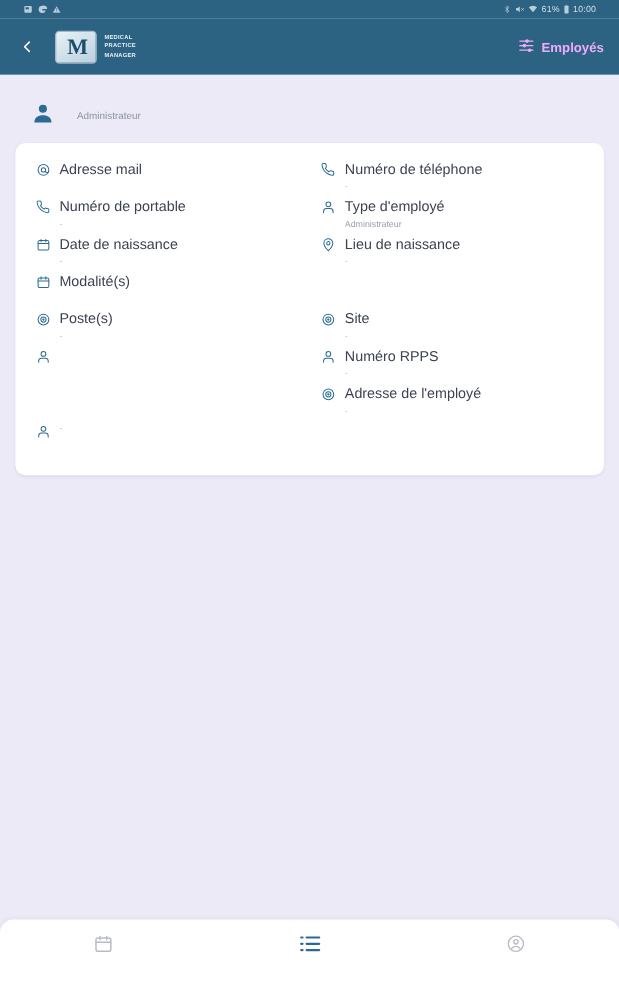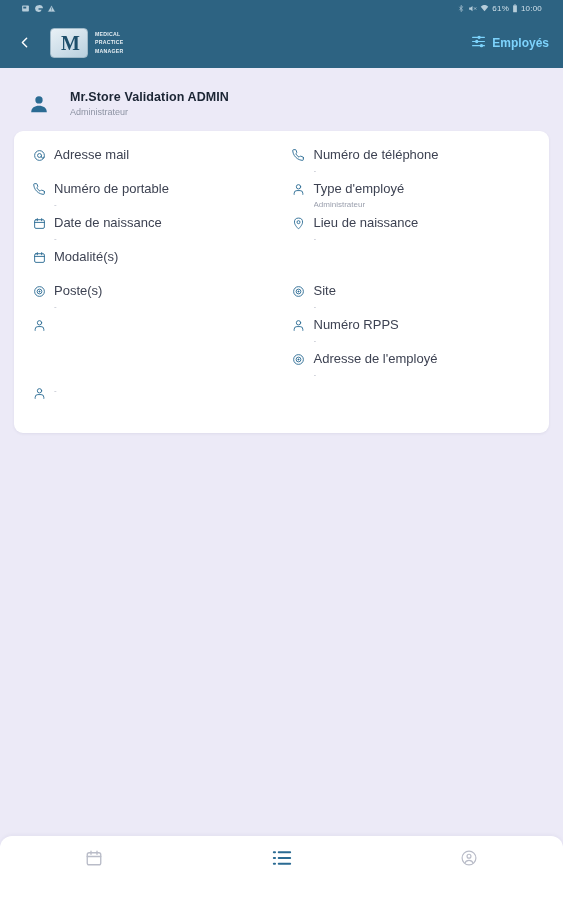--- a/index.html
+++ b/index.html
@@ -62,21 +62,21 @@
     color: #e6eef3;
     font-size: 5.2px;
     font-weight: bold;
     line-height: 1.55;
     letter-spacing: .25px;
     text-transform: uppercase;
   }
   .appbar-right {
     margin-left: auto;
     display: flex; align-items: center; gap: 6px;
-    color: #7dd3fc;
+    color: #f0abfc;
     font-size: 12px;
     font-weight: bold;
   }
 
   
   .page { height: 832px; background: #eceaf7; overflow: hidden; position: relative; }
 
   .profile-head {
     display: flex;
     align-items: center;
@@ -254,21 +254,20 @@
 <div class="page">
 
   <div class="profile-head">
     <div class="avatar">
       <svg width="22" height="22" viewBox="0 0 24 24" fill="currentColor">
           <circle cx="12" cy="7.5" r="4"></circle>
           <path d="M3.5 21c0-4.7 3.8-7 8.5-7s8.5 2.3 8.5 7z"></path>
         </svg>
     </div>
     <div class="profile-meta">
-      <div class="profile-name">Mr.Store Validation ADMIN</div>
       <div class="profile-role">Administrateur</div>
     </div>
   </div>
 
   <div class="card">
     <div class="grid">
         <div class="field">
           <div class="f-icon">
             <svg width="13" height="13" viewBox="0 0 24 24" fill="none" stroke="currentColor" stroke-width="1.7">
               <circle cx="12" cy="12" r="9"></circle>

